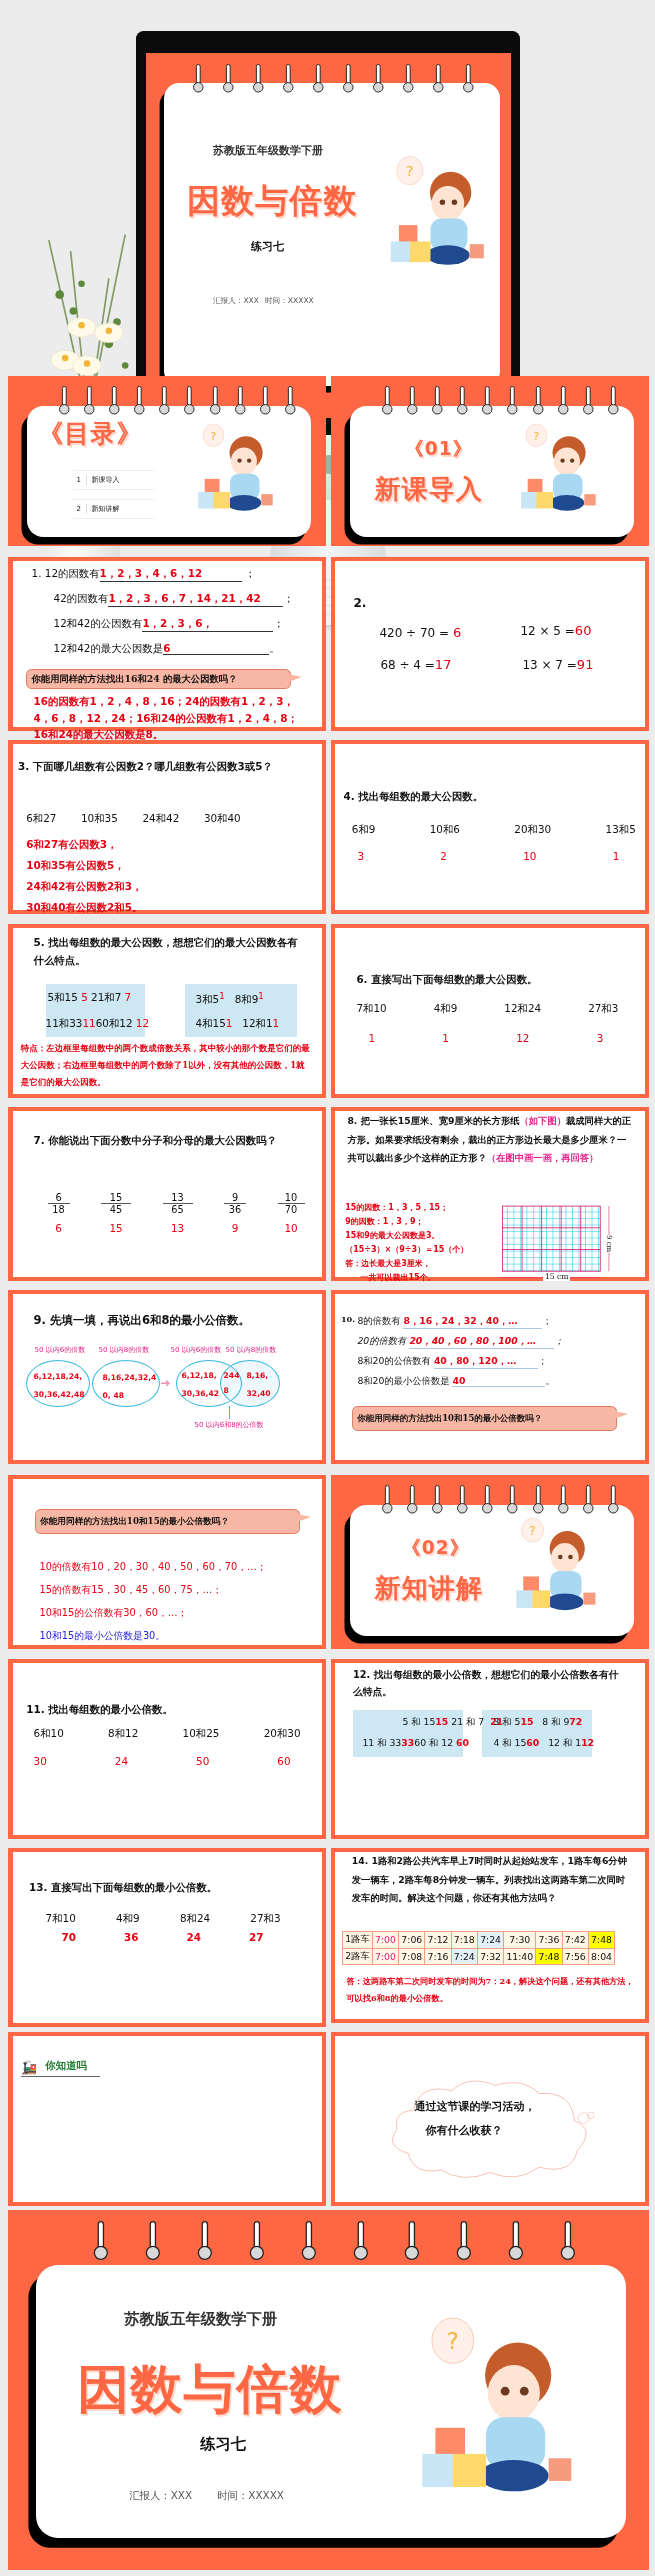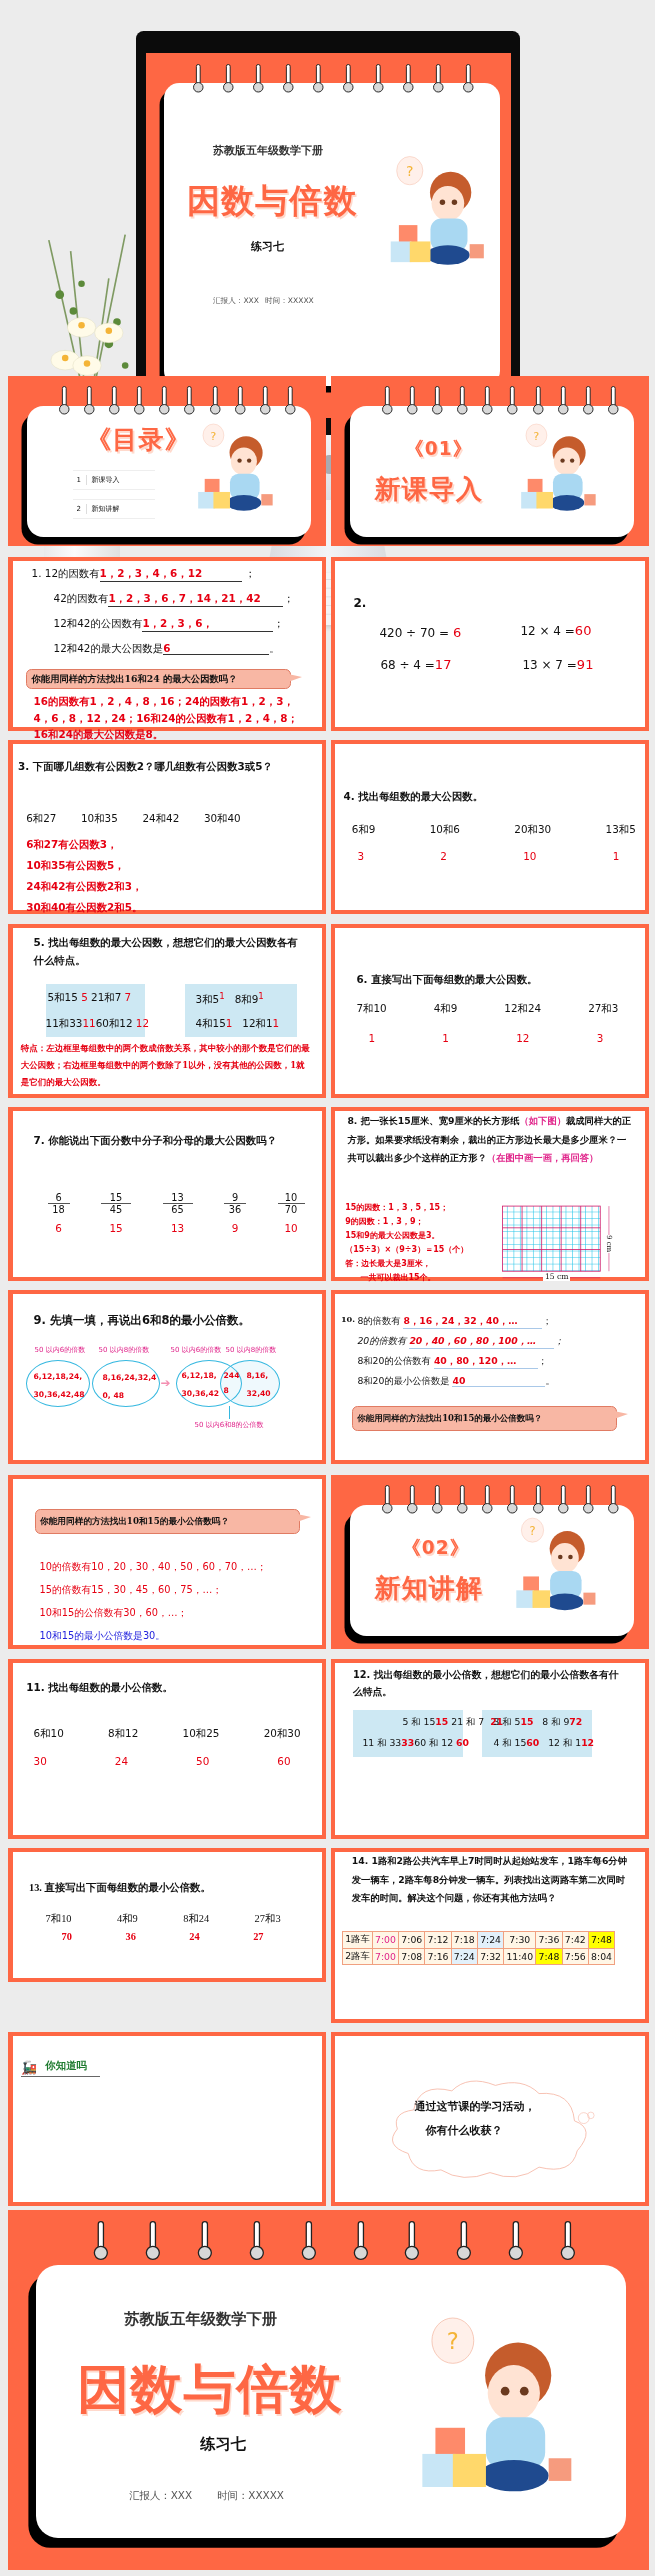--- a/index.html
+++ b/index.html
@@ -115,21 +115,21 @@
       <rect x="20" y="130" width="34" height="34" fill="#fe8a6a"></rect>
         <rect x="5" y="160" width="38" height="38" fill="#c8e6f6"></rect>
         <rect x="40" y="160" width="38" height="38" fill="#ffd86b"></rect>
       <rect x="150" y="165" width="26" height="26" fill="#f69b7e"></rect>
     </svg>
   </div>
 </div>
 
 <div class="slide grid-bg" style="left:8.2px;top:376px;width:318px;height:170px;">
   <div class="notebook" style="left:19px;top:30px;width:284px;height:131px;border-radius:16.4px;">
-    <div class="bigtitle" style="left:11px;top:17px;font-size:25px;margin-left:48px;">《目录》</div>
+    <div class="bigtitle" style="left:11px;top:11px;font-size:25px;">《目录》</div>
     <div class="abs" style="left:46px;top:64px;width:82px;border-top:1.1px solid #eee;border-bottom:1.1px solid #eee;height:19.7px;display:flex;align-items:center;font-size:7px;">
       <span style="width:13px;padding-left:3.3px;">1</span>
       <span style="border-left:0.5px solid #ddd;padding-left:4.4px;">新课导入</span>
     </div>
     <div class="abs" style="left:46px;top:93px;width:82px;border-top:1.1px solid #eee;border-bottom:1.1px solid #eee;height:19.7px;display:flex;align-items:center;font-size:7px;">
       <span style="width:13px;padding-left:3.3px;">2</span>
       <span style="border-left:0.5px solid #ddd;padding-left:4.4px;">新知讲解</span>
     </div>
     <div class="kid" style="left:169px;top:16.4px;transform:scale(0.8);transform-origin:0 0;">
       <svg width="98" height="115" viewBox="0 0 180 210">
@@ -271,21 +271,21 @@
     </div>
     <div class="bubble" style="left:13.6px;top:108px;width:265px;font-family:'DejaVu Serif',serif;font-weight:bold;">你能用同样的方法找出16和24 的最大公因数吗？</div>
     <div class="ans" style="left:21px;top:132px;width:276px;line-height:1.55;">16的因数有1，2，4，8，16；24的因数有1，2，3，4，6，8，12，24；16和24的公因数有1，2，4，8；16和24的最大公因数是8。</div>
   </div>
 </div>
 
 <div class="content-card grid-bg" style="left:331px;top:557px;width:318px;height:174px;">
   <div class="inner">
     <div class="q" style="left:18px;top:32px;font-size:12px;">2.</div>
     <div class="q-norm" style="left:44px;top:64px;font-size:12px;"><span>420 ÷ 70 =</span> <span class="red" style="font-size:13px;">6</span></div>
-    <div class="q-norm" style="left:185px;top:62px;font-size:12px;"><span>12 × 4 =</span><span class="red" style="font-size:13px;">60</span></div>
+    <div class="q-norm" style="left:185px;top:62px;font-size:12px;"><span>12 × 5 =</span><span class="red" style="font-size:13px;">60</span></div>
     <div class="q-norm" style="left:45px;top:96px;font-size:12px;"><span>68 ÷ 4 =</span><span class="red" style="font-size:13px;">17</span></div>
     <div class="q-norm" style="left:187px;top:96px;font-size:12px;"><span>13 × 7 =</span><span class="red" style="font-size:13px;">91</span></div>
   </div>
 </div>
 
 <div class="content-card grid-bg" style="left:8.2px;top:740px;width:318px;height:174px;">
   <div class="inner">
     <div class="q" style="left:5.5px;top:12px;width:284px;font-size:10.4px;line-height:2.1;">3. 下面哪几组数有公因数2？哪几组数有公因数3或5？</div>
     <div class="q-norm" style="left:13.6px;top:68px;width:284px;display:flex;gap:24.6px;">
       <span>6和27</span>
@@ -544,21 +544,21 @@
       <div class="hole"></div>
     </div>
     <div class="ring" style="left: 278px; top: 9.8px; transform: scale(0.95); transform-origin: 0px 0px;">
       <div class="bar"></div>
       <div class="hole"></div>
     </div>
   </div>
 
 <div class="content-card grid-bg" style="left:8.2px;top:1659px;width:318px;height:180px;">
   <div class="inner">
-    <div class="q" style="left:13.6px;top:16px;">11. 找出每组数的最小公倍数。</div>
+    <div class="q" style="left:13.6px;top:38px;">11. 找出每组数的最小公倍数。</div>
     <div class="q-norm" style="left:21px;top:64px;width:267px;display:flex;justify-content:space-between;">
       <span>6和10</span>
         <span>8和12</span>
         <span>10和25</span>
         <span>20和30</span>
     </div>
     <div class="ans" style="left:21px;top:92px;width:257px;display:flex;justify-content:space-between;font-weight:normal;">
       <span>30</span>
         <span>24</span>
         <span>50</span>
@@ -572,21 +572,21 @@
     <div class="q" style="left:17.5px;top:2.7px;width:267px;line-height:1.75;font-size:9.8px;">12. 找出每组数的最小公倍数，想想它们的最小公倍数各有什么特点。</div>
     <div class="box-blue" style="left:17.5px;top:47px;width:110px;height:47px;"></div>
     <div class="box-blue" style="left:147px;top:47px;width:110px;height:47px;"></div>
     <div class="q-norm" style="left:27px;top:53px;font-size:9.3px;margin-left:40px;"><span>5 和 15</span><b class="red">15</b> <span>21 和 7</span>&nbsp;&nbsp;<b class="red">21</b></div>
     <div class="q-norm" style="left:27px;top:74px;font-size:9.3px;"><span>11 和 33</span><b class="red">33</b><span>60 和 12</span>&nbsp;<b class="red">60</b></div>
     <div class="q-norm" style="left:158px;top:53px;font-size:9.3px;"><span>3 和 5</span><b class="red">15</b>&nbsp;&nbsp;&nbsp;<span>8 和 9</span><b class="red">72</b></div>
     <div class="q-norm" style="left:158px;top:74px;font-size:9.3px;"><span>4 和 15</span><b class="red">60</b>&nbsp;&nbsp;&nbsp;<span>12 和 1</span><b class="red">12</b></div>
   </div>
 </div>
 
-<div class="content-card grid-bg" style="left:8.2px;top:1848px;width:318px;height:134px;font-family:Liberation Serif, serif;">
+<div class="content-card grid-bg" style="left:8.2px;top:1848px;width:318px;height:179px;">
   <div class="inner">
     <div class="q" style="left:16.4px;top:27px;">13. 直接写出下面每组数的最小公倍数。</div>
     <div class="q-norm" style="left:33px;top:60px;width:235px;display:flex;justify-content:space-between;">
       <span>7和10</span>
         <span>4和9</span>
         <span>8和24</span>
         <span>27和3</span>
     </div>
     <div class="ans" style="left:49px;top:79px;width:202px;display:flex;justify-content:space-between;">
       <span>70</span>
@@ -621,20 +621,21 @@
             <td>7:16</td>
         <td style="background:#e2f0fa;">7:24</td>
             <td>7:32</td>
             <td>11:40</td>
         <td style="background:#ffff00;">7:48</td>
             <td>7:56</td>
             <td>8:04</td>
       </tr>
     </tbody>
       </table>
+    <div class="ans" style="left:11px;top:121px;width:292px;font-size:8.2px;line-height:2.0;font-family:'DejaVu Serif',serif;">答：这两路车第二次同时发车的时间为7：24，解决这个问题，还有其他方法，可以找6和8的最小公倍数。</div>
   </div>
 </div>
 
 <div class="content-card grid-bg" style="left:8.2px;top:2032px;width:318px;height:174px;">
   <div class="inner">
     <div class="abs" style="left:8.2px;top:19px;width:79px;height:22px;border-bottom:1.1px solid #666;">
       <span class="abs" style="left:1.1px;top:4.4px;font-size:13px;color:#f07b36;">🚂</span>
       <span class="abs" style="left:24.6px;top:3.3px;font-size:10.4px;color:#1d7a2e;font-weight:bold;">你知道吗</span>
     </div>
   </div>

